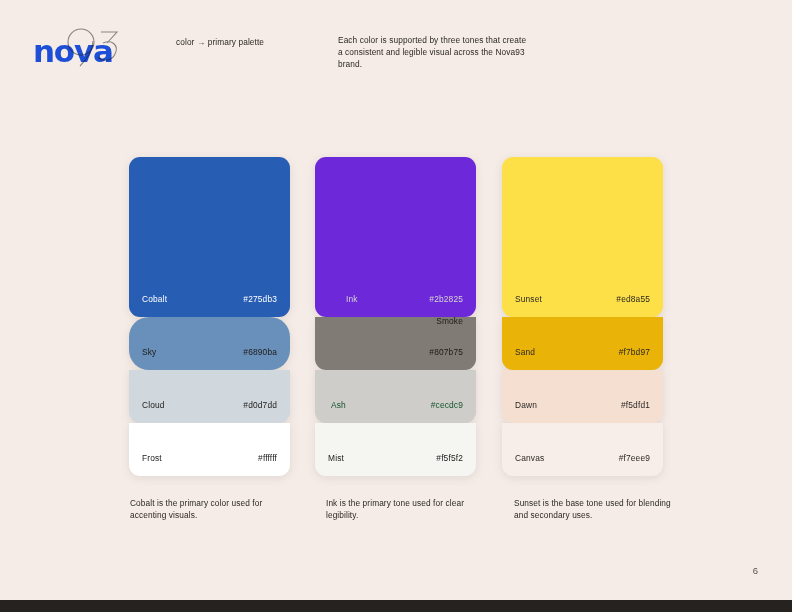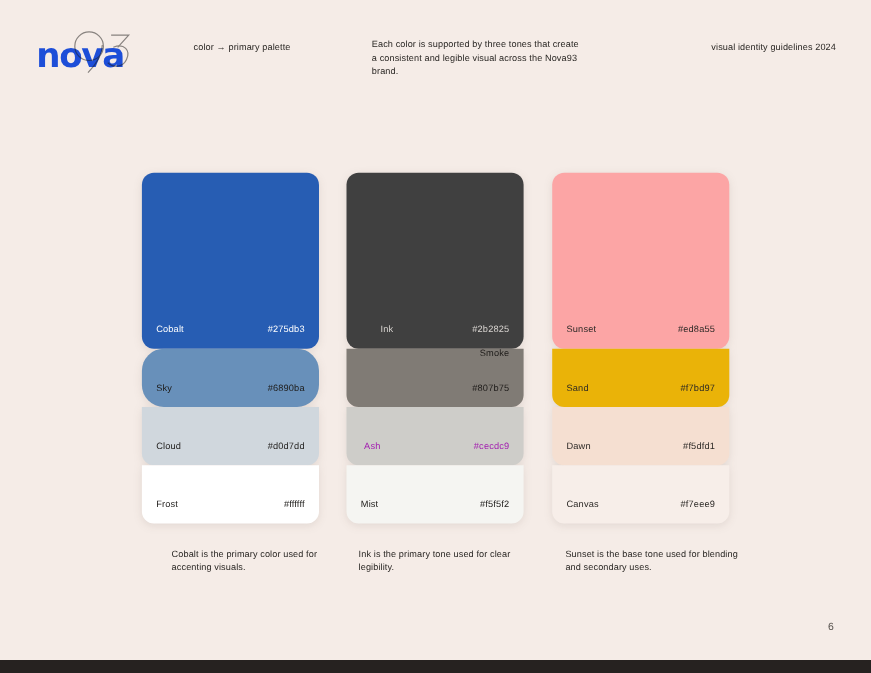--- a/index.html
+++ b/index.html
@@ -115,21 +115,21 @@
   
   .caption {
     position: absolute;
     top: 497px;
     width: 165px;
     font-size: 8.3px;
     line-height: 1.45;
     color: #2b2825;
     letter-spacing: 0.1px;
   }
-  .caption-0 { left: 156px; }
+  .caption-0 { left: 130px; }
   .caption-1 { left: 326px; }
   .caption-2 { left: 514px; }
 
   
   .page-number {
     position: absolute;
     right: 34px;
     top: 565px;
     font-size: 9.5px;
     color: #55504c;
@@ -147,21 +147,20 @@
         <circle cx="18" cy="16" r="13"></circle>
         <path d="M30 15 C30 24 25 32 17 40"></path>
         <path d="M38 6 L54 6 L44 17"></path>
         <path d="M40 17 C50 13 56 20 52 28 C49 35 40 36 35 31"></path>
       </g>
     </svg>
   </div>
 
   <div class="hdr-note hdr-kicker">color → primary palette</div>
   <div class="hdr-note hdr-desc">Each color is supported by three tones that create a consistent and legible visual across the Nova93 brand.</div>
-  <div class="hdr-note hdr-right">visual identity guidelines 2024</div>
 
   <div class="cards" id="cards-root">
       <div class="card card-0">
         <div class="tone lead" style="background: rgb(39, 93, 179); color: rgb(255, 255, 255); gap: 27px;">
           <span class="tone-name">Cobalt</span>
           <span class="tone-hex">#275db3</span>
         </div>
         <div class="tone" style="background: rgb(104, 144, 186); color: rgb(29, 27, 25); border-radius: 20px;">
           <span class="tone-name">Sky</span>
           <span class="tone-hex">#6890ba</span>
@@ -170,40 +169,40 @@
           <span class="tone-name">Cloud</span>
           <span class="tone-hex">#d0d7dd</span>
         </div>
         <div class="tone" style="background: rgb(255, 255, 255); color: rgb(29, 27, 25);">
           <span class="tone-name">Frost</span>
           <span class="tone-hex">#ffffff</span>
         </div>
       </div>
       <div class="caption caption-0">Cobalt is the primary color used for accenting visuals.</div>
       <div class="card card-1">
-        <div class="tone lead" style="background: #404040; color: rgb(216, 212, 208); padding-left: 31px;">
+        <div class="tone lead" style="background: #6d28d9; color: rgb(216, 212, 208); padding-left: 31px;">
           <span class="tone-name">Ink</span>
           <span class="tone-hex">#2b2825</span>
         </div>
         <div class="tone" style="background: rgb(128, 123, 117); color: rgb(29, 27, 25); flex-direction: column;">
           <span class="tone-name">Smoke</span>
           <span class="tone-hex">#807b75</span>
         </div>
-        <div class="tone" style="background: rgb(206, 205, 201); color: #a21caf; padding-left: 16px;">
+        <div class="tone" style="background: rgb(206, 205, 201); color: #14532d; padding-left: 16px;">
           <span class="tone-name">Ash</span>
           <span class="tone-hex">#cecdc9</span>
         </div>
         <div class="tone" style="background: rgb(245, 245, 242); color: rgb(29, 27, 25);">
           <span class="tone-name">Mist</span>
           <span class="tone-hex">#f5f5f2</span>
         </div>
       </div>
       <div class="caption caption-1">Ink is the primary tone used for clear legibility.</div>
       <div class="card card-2">
-        <div class="tone lead" style="background: #fca5a5; color: rgb(43, 40, 37);">
+        <div class="tone lead" style="background: #fde047; color: rgb(43, 40, 37);">
           <span class="tone-name">Sunset</span>
           <span class="tone-hex">#ed8a55</span>
         </div>
         <div class="tone" style="background: #eab308; color: rgb(43, 40, 37); justify-content: space-between;">
           <span class="tone-name">Sand</span>
           <span class="tone-hex">#f7bd97</span>
         </div>
         <div class="tone" style="background: rgb(245, 223, 209); color: rgb(43, 40, 37);">
           <span class="tone-name">Dawn</span>
           <span class="tone-hex">#f5dfd1</span>

